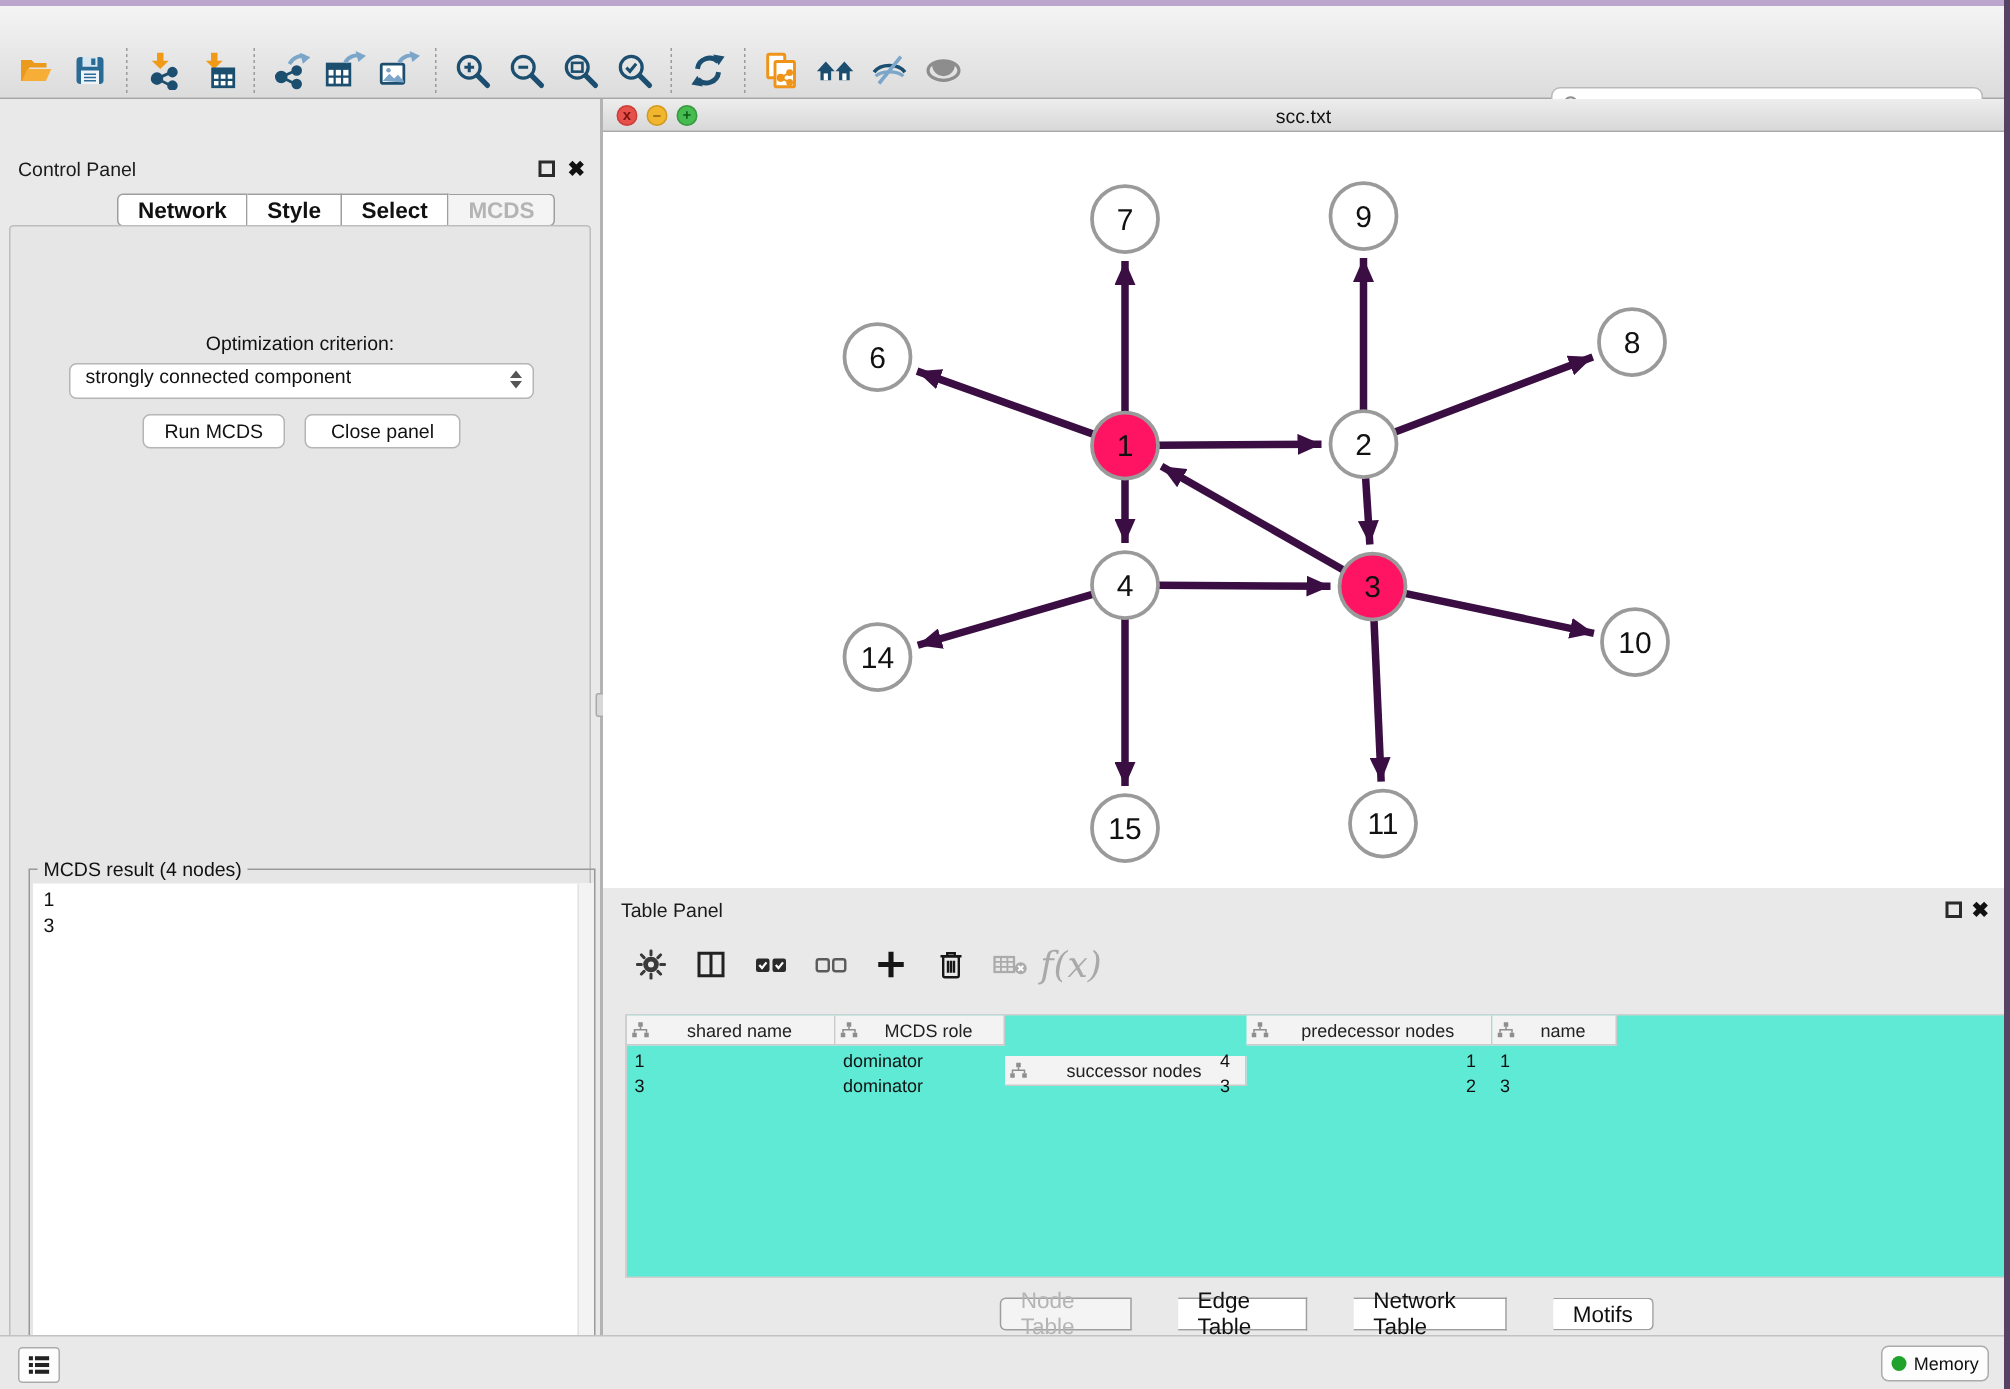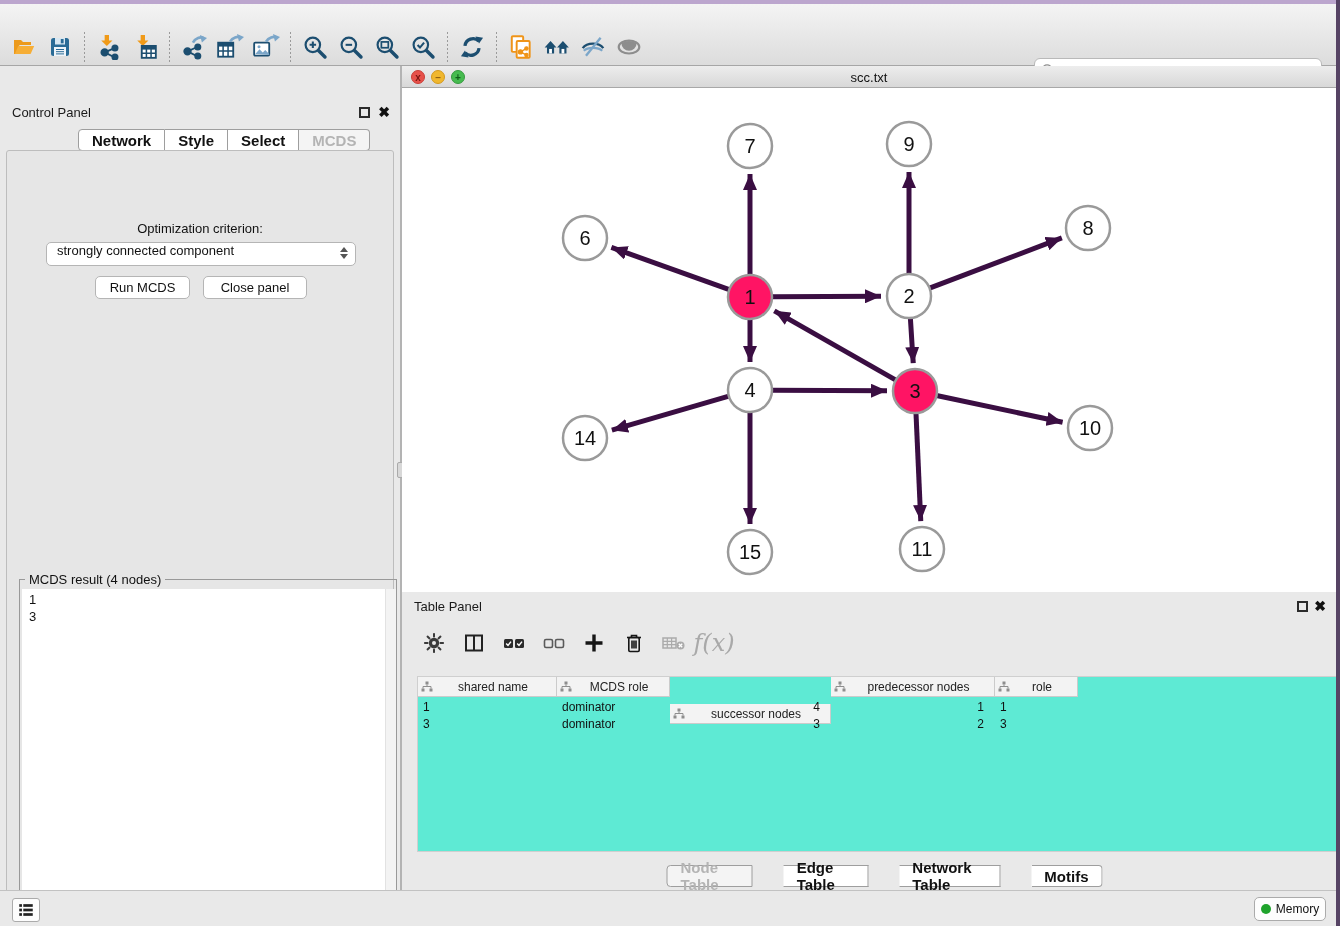--- a/index.html
+++ b/index.html
@@ -91,21 +91,21 @@
   .tbl-header { position:absolute; left:0; top:0; height:20px; display:flex; }
   .th { position:relative; height:20px; background:#f3f3f3; border-right:1px solid #cbcbcb;
         border-bottom:1px solid #cbcbcb; font-size:12px; color:#222; }
   .th .th-label { position:absolute; left:14px; right:2px; top:3px; text-align:center; white-space:nowrap; overflow:hidden; }
   .th .th-icon { position:absolute; left:3px; top:4px; }
   .tbl-row { position:absolute; left:0; height:17px; display:flex; }
   .td { height:17px; font-size:12px; color:#111; padding:2px 5px 0 5px; white-space:nowrap; }
   .td.right { text-align:right; padding-right:11px; }
 
   .tp-tabs { left:50%; transform:translateX(-50%); top:273px; }
-  .tp-tabs .tab { font-weight:bold;margin-left:31px; }
+  .tp-tabs .tab { font-weight:normal;margin-left:31px; }
 
   
   .statusbar { position:absolute; left:0; top:890px; width:1336px; height:36px; background:#e9e9e9;
                border-top:1px solid #c2c2c2; }
   .list-btn { position:absolute; left:12px; top:7px; width:28px; height:24px; background:#fdfdfd;
               border:1px solid #ababab; border-radius:3px; display:flex; align-items:center; justify-content:center; }
   .memory-btn { position:absolute; right:10px; top:6px; width:72px; height:24px; background:#fdfdfd;
                 border:1px solid #ababab; border-radius:5px; display:flex; align-items:center;
                 justify-content:center; gap:5px; font-size:12px; color:#111; }
   .mem-dot { width:10px; height:10px; border-radius:50%; background:#1fa32c; }
@@ -478,21 +478,21 @@
           </div>
           <div class="th" style="width: 83px;">
             <svg class="th-icon" width="12" height="12" viewBox="0 0 12 12">
               <g fill="#8e8e8e">
                 <rect x="4.5" y="0.5" width="3" height="3"></rect>
                 <rect x="0.5" y="7.5" width="3" height="3"></rect>
                 <rect x="8.5" y="7.5" width="3" height="3"></rect>
               </g>
               <path d="M6 3.5v2M2 7.5V5.5h8v2" stroke="#8e8e8e" fill="none"></path>
             </svg>
-            <span class="th-label">role</span>
+            <span class="th-label">name</span>
           </div>
         </div>
       <div id="tbl-rows">
           <div class="tbl-row" style="top: 21px;">
             <div class="td" style="width: 139px;">1</div>
             <div class="td" style="width: 113px;">dominator</div>
             <div class="td right" style="width: 161px;">4</div>
             <div class="td right" style="width: 164px;">1</div>
             <div class="td" style="width: 83px;">1</div>
           </div>

